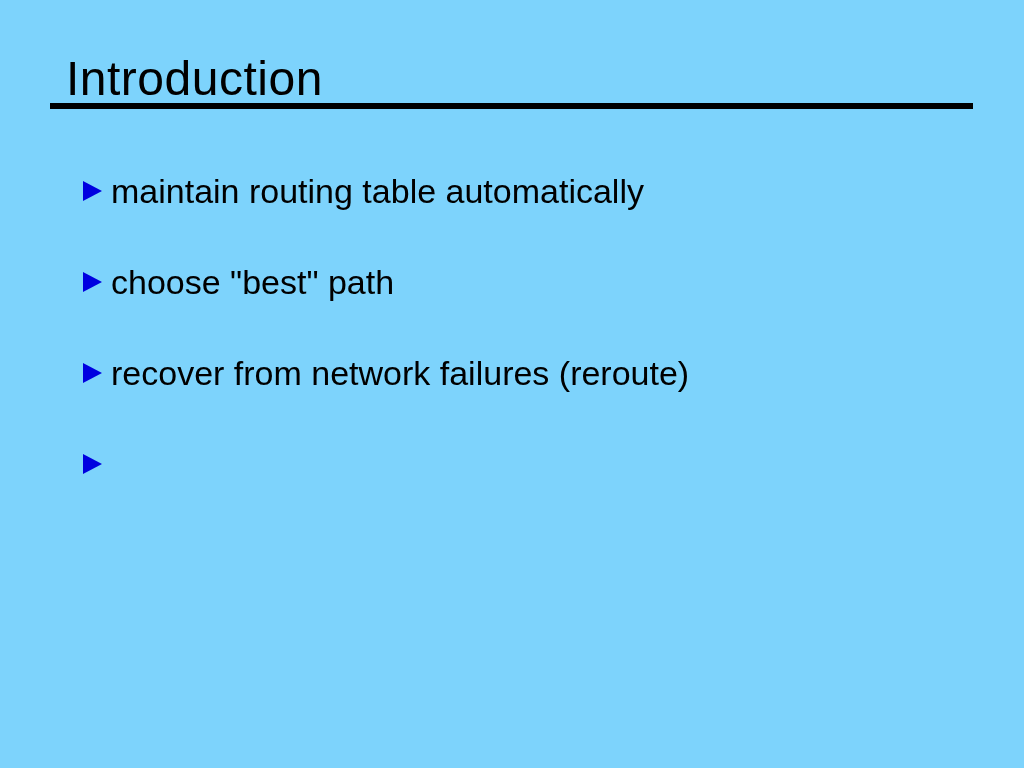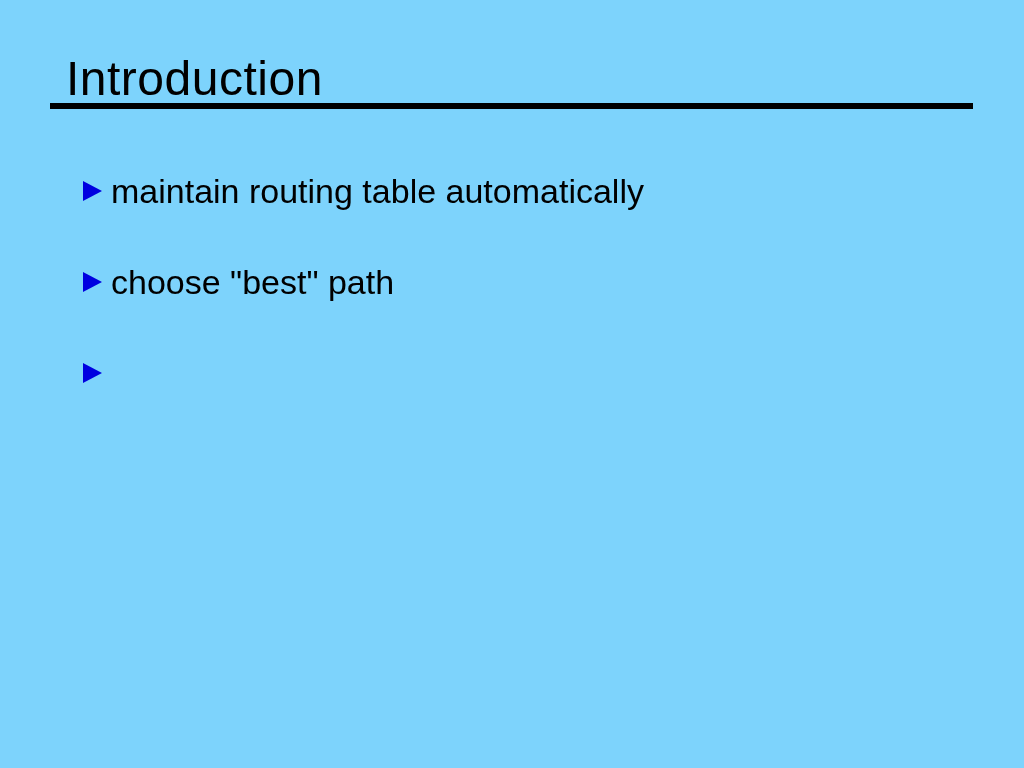--- a/index.html
+++ b/index.html
@@ -82,19 +82,23 @@
     <li class="bullet-item">
       <span class="tri"></span>
       <span class="bullet-text">maintain routing table automatically</span>
     </li>
 
     <li class="bullet-item">
       <span class="tri"></span>
       <span class="bullet-text">choose "best" path</span>
     </li>
 
+    <li class="bullet-item">
+      <span class="tri"></span>
+      <span class="bullet-text">recover from network failures (reroute)</span>
+    </li>
 
     <li class="bullet-item">
       <span class="tri"></span>
     </li>
 
   </ul>
 </div>
 
 </body></html>

